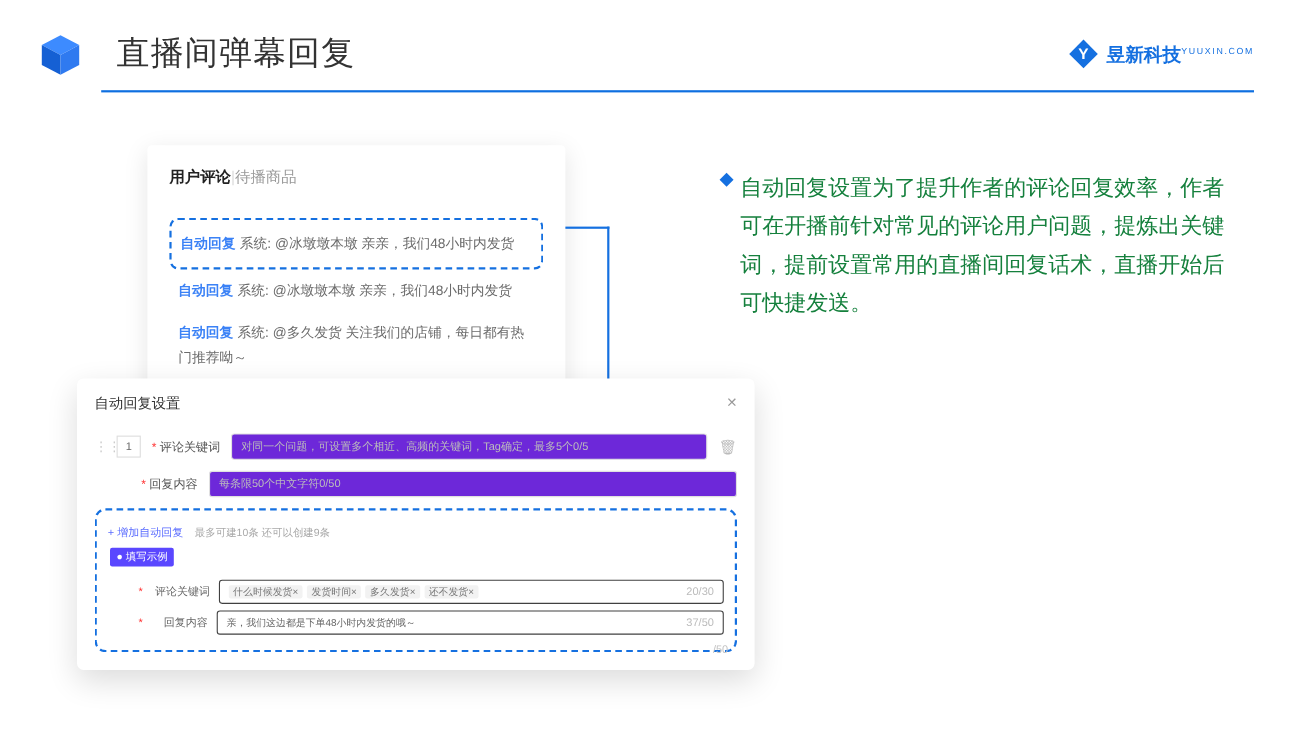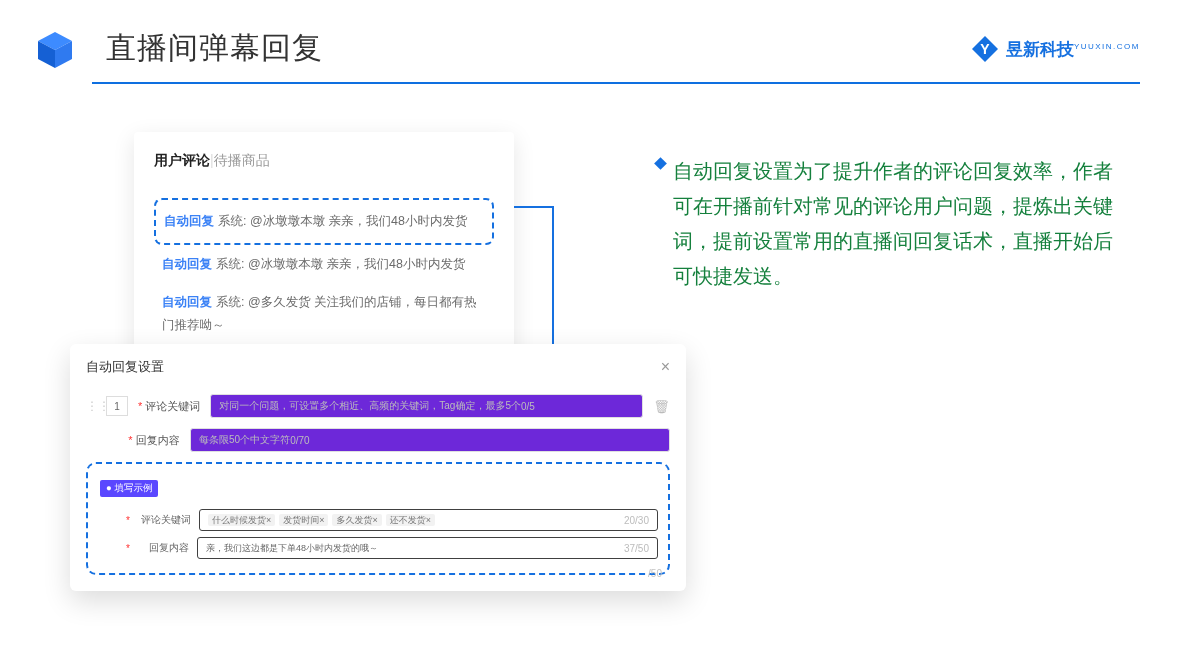--- a/index.html
+++ b/index.html
@@ -121,25 +121,29 @@
         <div class="fld-input">
           <span class="fld-ph">对同一个问题，可设置多个相近、高频的关键词，Tag确定，最多5个</span>
           <span class="fld-count">0/5</span>
         </div>
         <span class="trash">🗑</span>
       </div>
       <div class="form-row" style="padding-left:42px">
         <span class="fld-label"><span class="req-dot">*</span><span>回复内容</span></span>
         <div class="fld-input">
           <span class="fld-ph">每条限50个中文字符</span>
-          <span class="fld-count">0/70</span>
+          <span class="fld-count">0/50</span>
         </div>
       </div>
 
       <div class="dashed-panel">
+        <div>
+          <span class="add-link">+ 增加自动回复</span>
+          <span class="hint">最多可建10条 还可以创建9条</span>
+        </div>
         <span class="pill">● 填写示例</span>
         <div class="ex-row">
           <span class="req-dot">*</span>
             <span class="ex-label">评论关键词</span>
           <div class="ex-box">
             <span id="tags-holder"><span class="tag">什么时候发货×</span><span class="tag">发货时间×</span><span class="tag">多久发货×</span><span class="tag">还不发货×</span></span>
             <span class="fld-count">20/30</span>
           </div>
         </div>
         <div class="ex-row">

